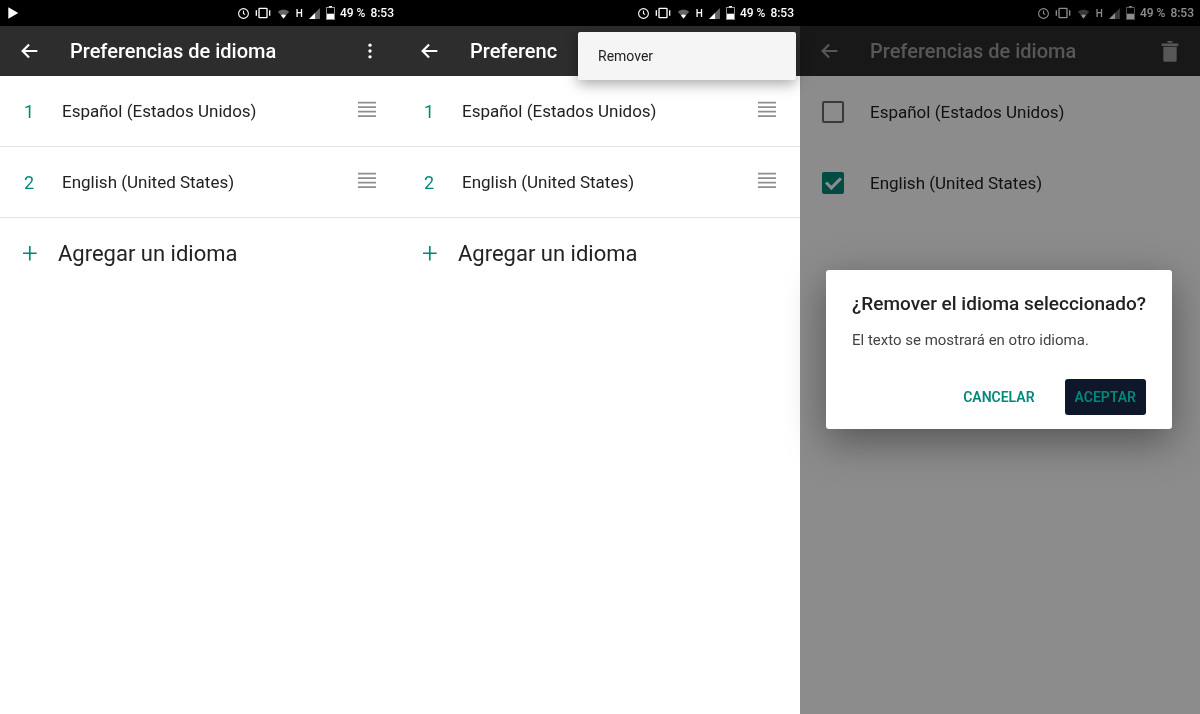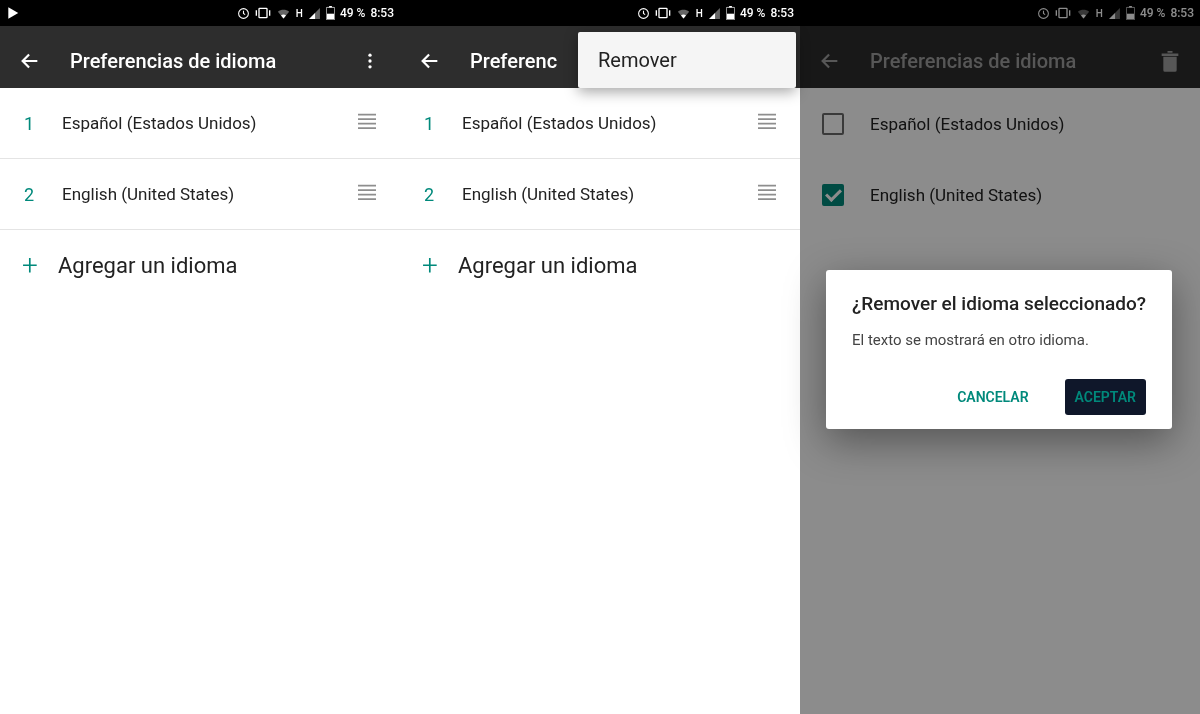--- a/index.html
+++ b/index.html
@@ -27,26 +27,26 @@
     align-items: center;
     justify-content: space-between;
     padding: 0 6px;
     font-size: 12px;
     font-weight: 500;
   }
   .statusbar .left { display:flex; align-items:center; gap:4px; }
   .statusbar .right { display:flex; align-items:center; gap:5px; }
   .statusbar svg { display:block; }
   .appbar {
-    height: 62px;
+    height: 50px;
     background: #2d2d2d;
     color: #fff;
     display: flex;
-    align-items: flex-end;
-    padding: 15px 18px;
+    align-items: center;
+    padding: 0 18px;
     gap: 28px;
   }
   .appbar .title {
     flex: 1;
     font-size: 20px;
     font-weight: 500;
   }
   .icon-btn { width:24px; height:24px; display:flex; align-items:center; justify-content:center; }
   .list { flex:1; background:#fff; }
   .row {
@@ -87,21 +87,21 @@
     position: absolute;
     top: 32px; right: 4px;
     background: #f5f5f5;
     box-shadow: 0 4px 14px rgba(0,0,0,0.35);
     border-radius: 2px;
     width: 218px;
     z-index: 20;
   }
   .popup-item {
     padding: 16px 20px;
-    font-size: 20px;
+    font-size: 14px;
     color: #222;
   }
   
   .screen.dimmed .appbar { color:#9c9c9c; }
   .screen.dimmed .list, .screen.dimmed .appbar, .screen.dimmed .statusbar { }
   .scrim {
     position:absolute;
     top:0;left:0;right:0;bottom:0;
     background: rgba(0,0,0,0.45);
     z-index:5;
@@ -153,21 +153,21 @@
     text-align: right;
   }
   .dialog .dbody {
     font-size: 15px;
     color:#444;
     margin-bottom: 30px;
   }
   .dialog .dactions {
     display:flex;
     justify-content:flex-end;
-    gap: 26px;
+    gap: 20px;
   }
   .dialog .dbtn {
     color:#00897b;
     font-size:14px;
     font-weight:600;
     padding: 10px 10px;
     text-transform: uppercase;
   }
   .dialog .dbtn.accept {
     background:#0f172a;

